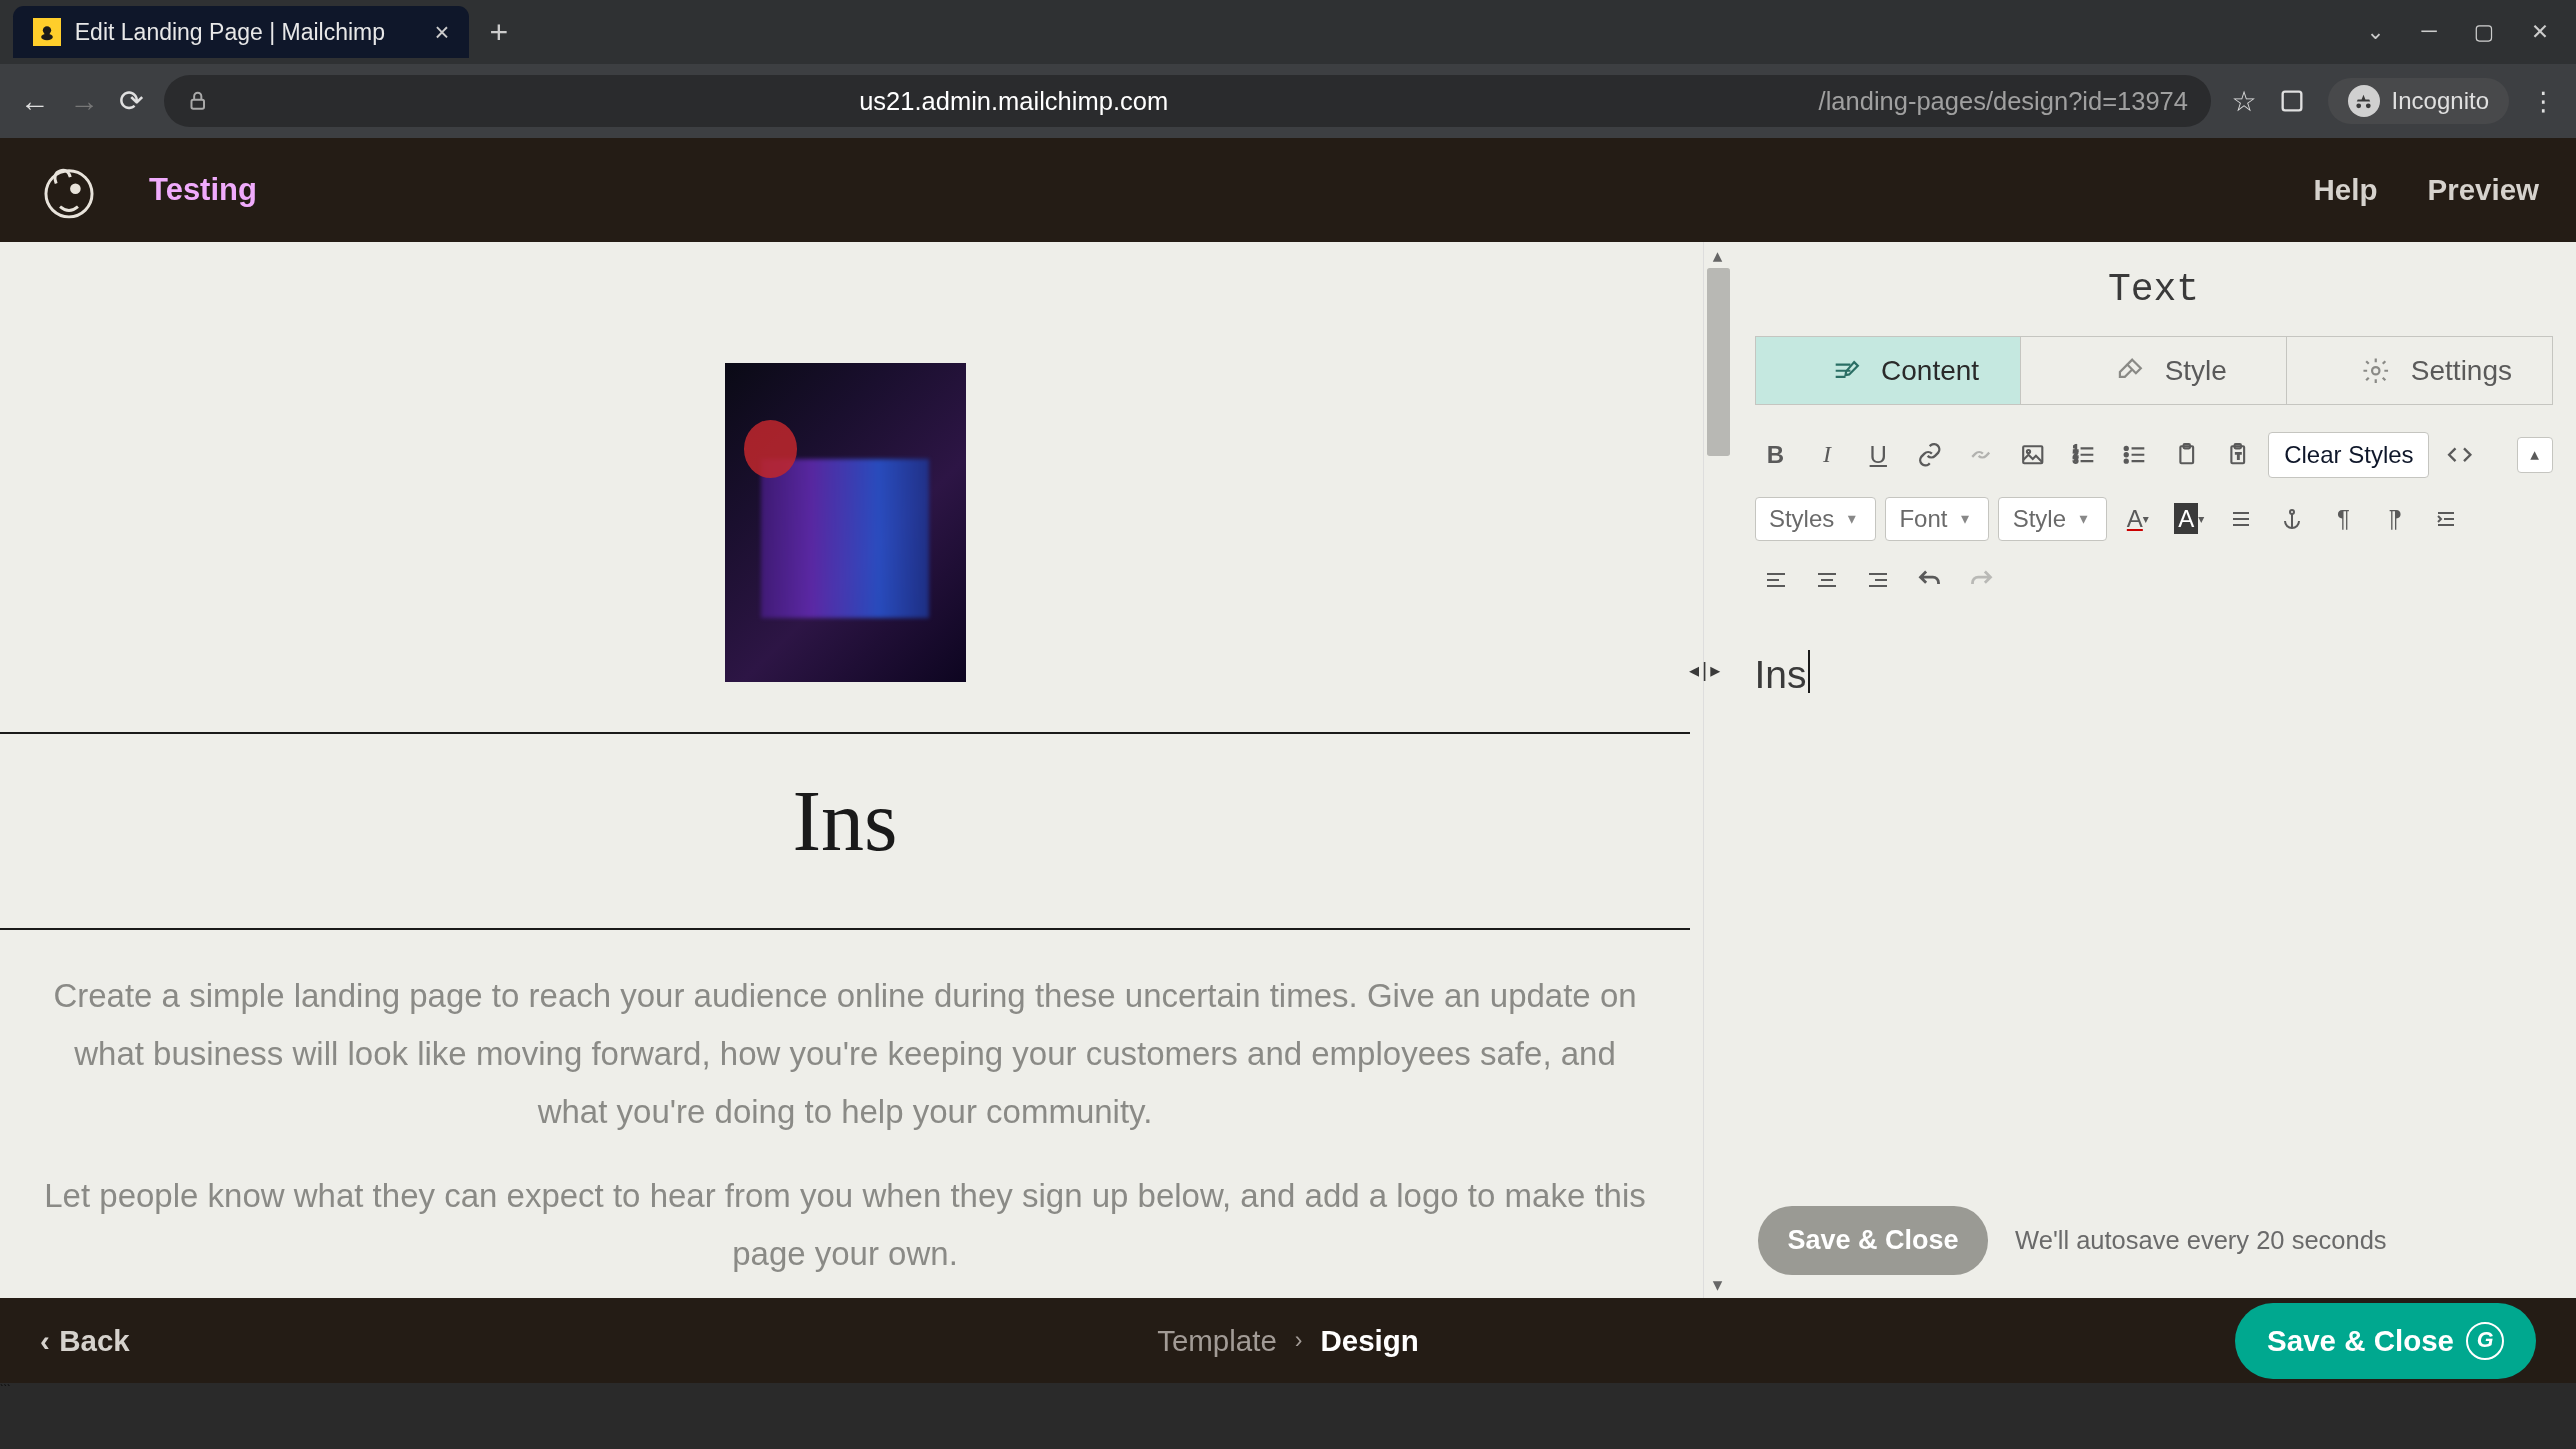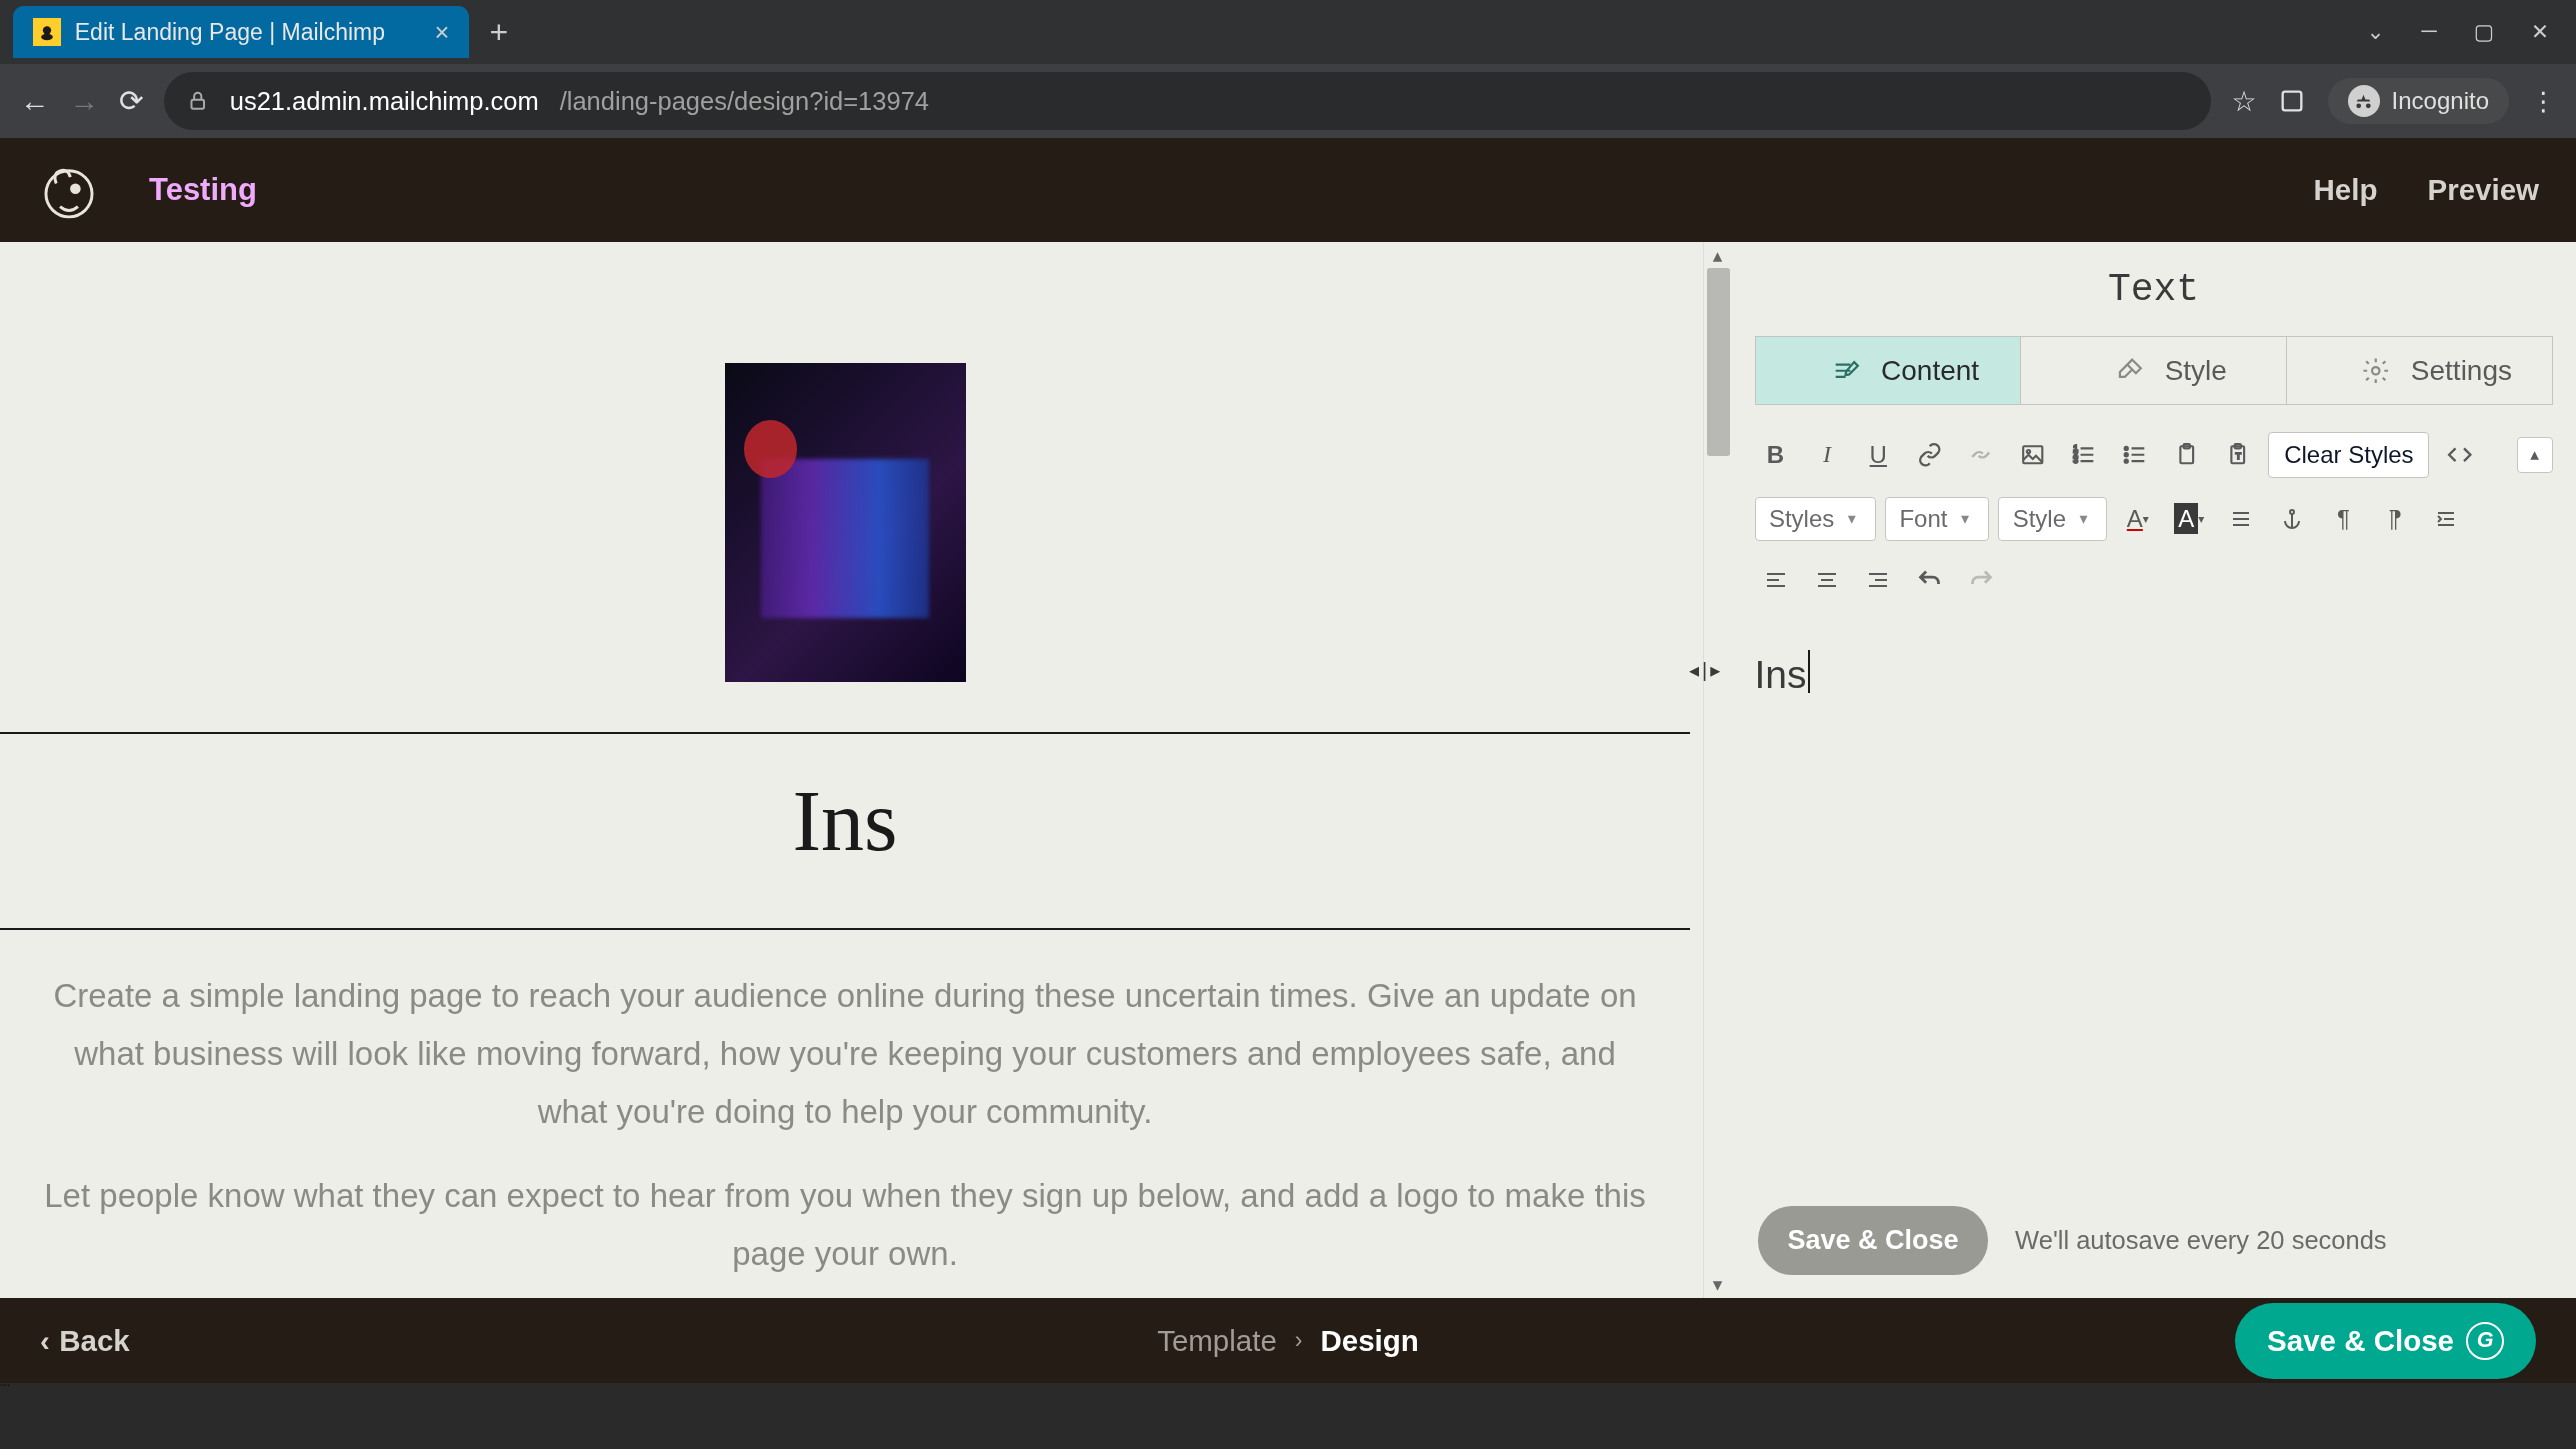--- a/index.html
+++ b/index.html
@@ -1,32 +1,32 @@
 <!DOCTYPE html>
 <html style="font-size:10.7px"><head>
 <meta charset="utf-8">
 <style>
 * { margin: 0; padding: 0; box-sizing: border-box; font-family: -apple-system, BlinkMacSystemFont, "Segoe UI", Helvetica, Arial, sans-serif; }
 body { background: #2a2a2a; width: 2576px; height: 1449px; overflow: hidden; }
 
 
 .browser-chrome { background: #2f3133; }
 .tab-bar { height: 64px; display: flex; align-items: center; padding-left: 13.4px; }
-.tab { background: #0369a1; height: 52px; border-radius: 10.7px 10.7px 0 0; display: flex; align-items: center; padding: 0 20px; gap: 13.4px; min-width: 456px; }
+.tab { background: #0f172a; height: 52px; border-radius: 10.7px 10.7px 0 0; display: flex; align-items: center; padding: 0 20px; gap: 13.4px; min-width: 456px; }
 .tab-favicon { width: 28px; height: 28px; background: #ffce2b; display: flex; align-items: center; justify-content: center; font-size: 19px; }
 .tab-title { color: #e8e8e8; font-size: 23px; flex: 1; }
 .tab-close { color: #ccc; font-size: 25.5px; cursor: pointer; }
 .tab-add { color: #ccc; font-size: 32px; margin-left: 20px; cursor: pointer; }
 .window-controls { margin-left: auto; display: flex; gap: 37px; padding-right: 27px; color: #ccc; }
 .window-controls span { font-size: 21.5px; cursor: pointer; }
 
 .address-bar { height: 74px; background: #3d3f42; display: flex; align-items: center; padding: 0 20px; gap: 20px; }
 .nav-btn { color: #e0e0e0; font-size: 29.5px; cursor: pointer; }
 .nav-btn.disabled { color: #777; }
-.url-bar { flex: 1; background: #2a2b2d; border-radius: 37px; height: 58px; display: flex; align-items: center; padding: 0 23.5px; gap: 21px; }
+.url-bar { flex: 1; background: #2a2b2d; border-radius: 37px; height: 52px; display: flex; align-items: center; padding: 0 23.5px; gap: 21px; justify-content: space-between; }
 .lock-icon { color: #aaa; font-size: 21.5px; }
 .url-text { color: #fff; font-size: 25.5px; }
 .url-path { color: #a0a0a0; }
 .address-right { display: flex; align-items: center; gap: 21.5px; color: #e0e0e0; }
 .incognito-badge { background: #48494b; border-radius: 27px; padding: 6.7px 20px; display: flex; align-items: center; gap: 12px; font-size: 24px; color: #e0e0e0; }
 .incognito-icon { width: 32px; height: 32px; background: #d0d0d0; border-radius: 50%; display: flex; align-items: center; justify-content: center; }
 
 
 .app-header { background: #241c15; height: 104px; display: flex; align-items: center; padding: 0 37px; }
 .mc-logo { width: 64px; height: 64px; }

